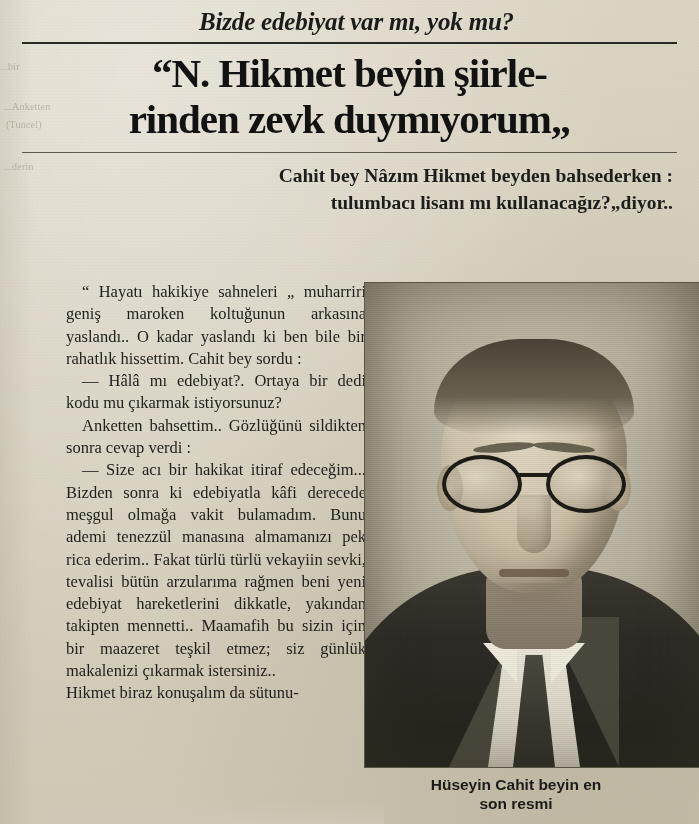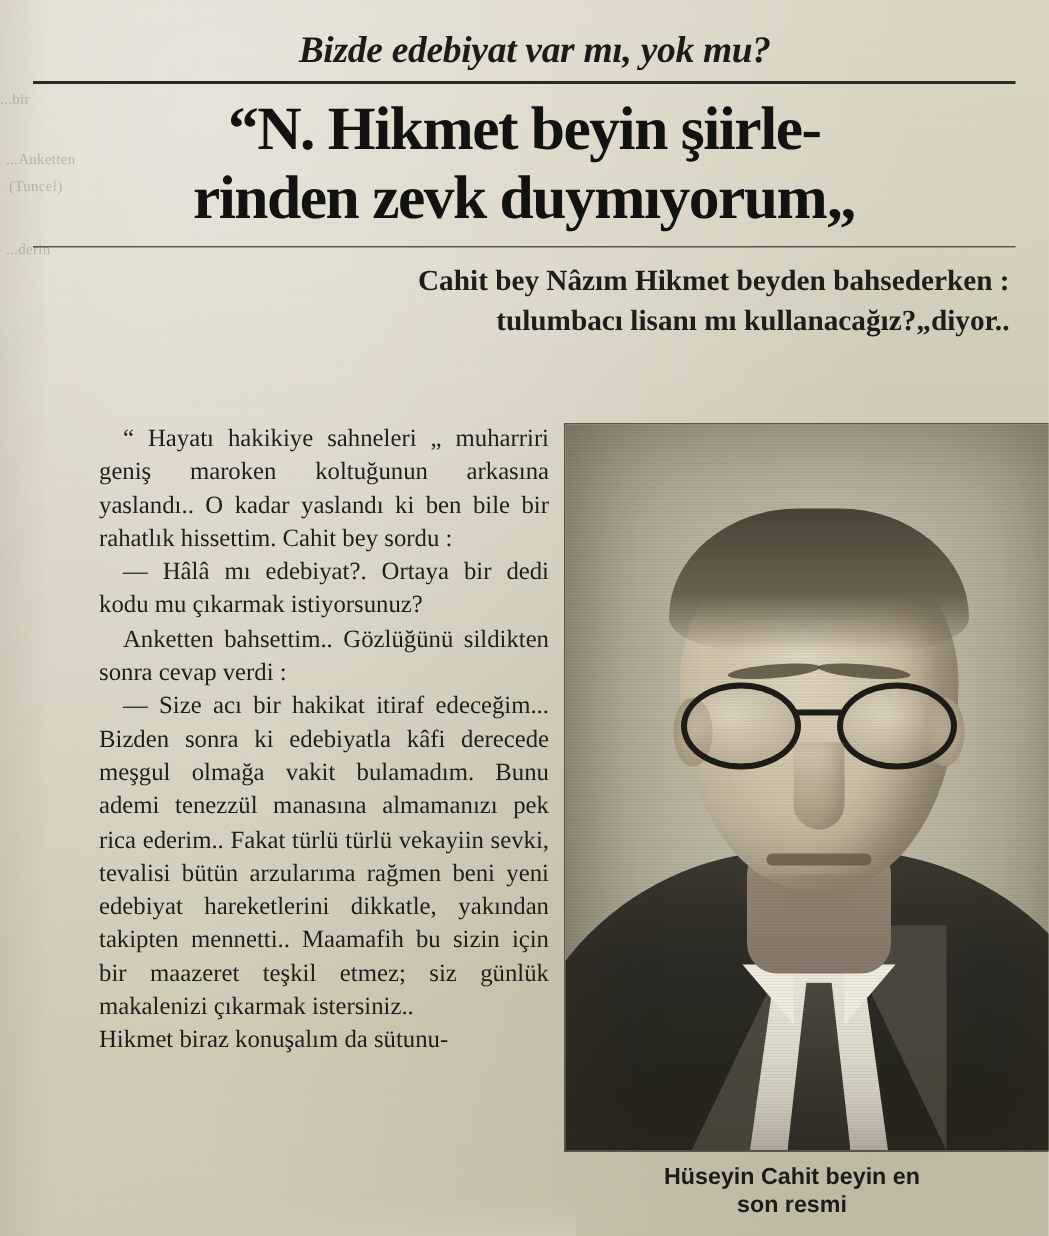--- a/index.html
+++ b/index.html
@@ -59,21 +59,21 @@
     inset: 0;
     color: #20201c;
   }
   
   .kicker {
     text-align: center;
     font-style: italic;
     font-weight: bold;
     font-size: 25px;
     letter-spacing: -0.2px;
-    padding-top: 20px;
+    padding-top: 8px;
     color: #1b1b18;
     font-family: "Liberation Serif", serif;
     margin-left: 14px;
   }
   .rule {
     height: 2px;
     background: #2a2a24;
     margin: 6px 22px 0 22px;
   }
   .rule.thin {
@@ -123,21 +123,21 @@
     color: #1e1e1a;
     font-family: "Liberation Serif", serif;
   }
   .col-text p {
     margin: 0;
     text-indent: 16px;
   }
   .col-text p.noindent { text-indent: 0; }
   .photo-wrap {
     position: absolute;
-    left: 332px;
+    left: 320px;
     top: 1px;
     width: 304px;
   }
   .photo-frame {
     width: 338px;
     height: 484px;
     border: 1px solid #5a5444;
     background: #b9b3a3;
     overflow: hidden;
     position: relative;

